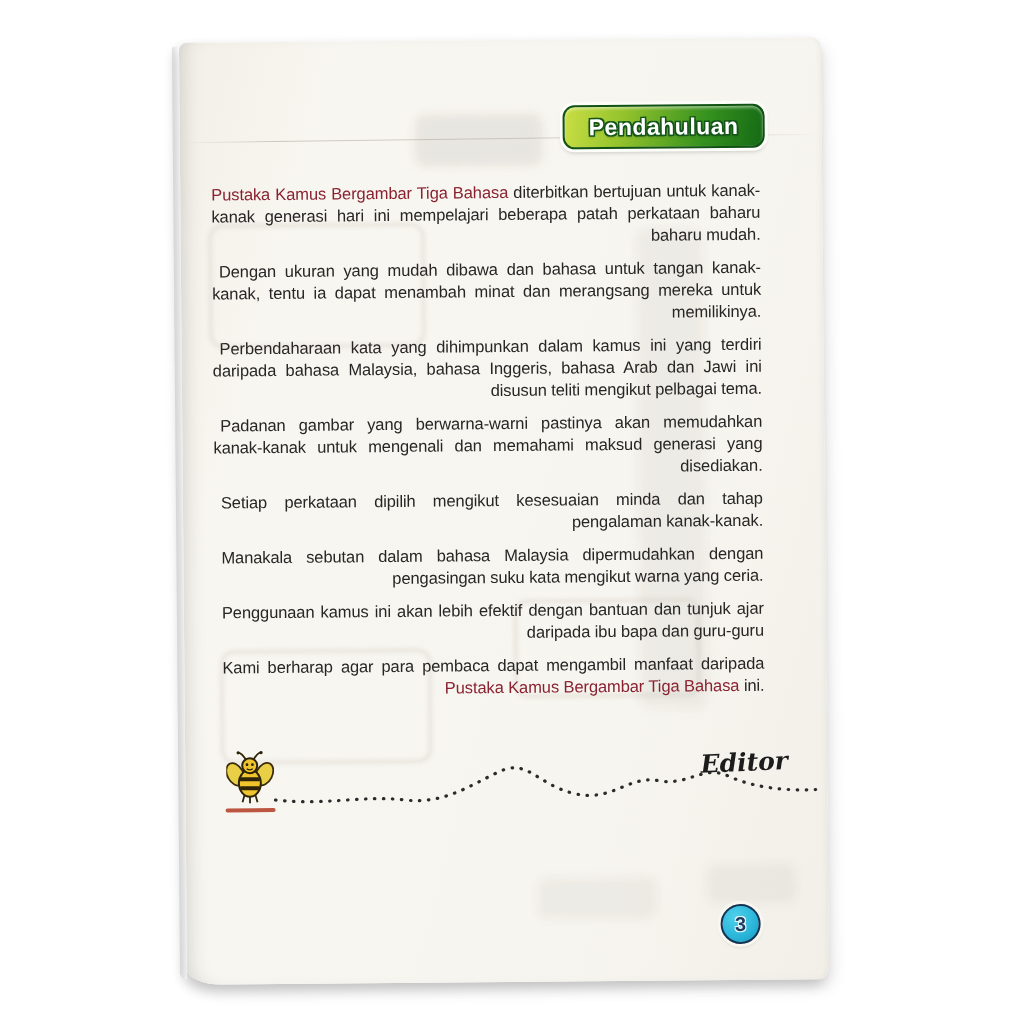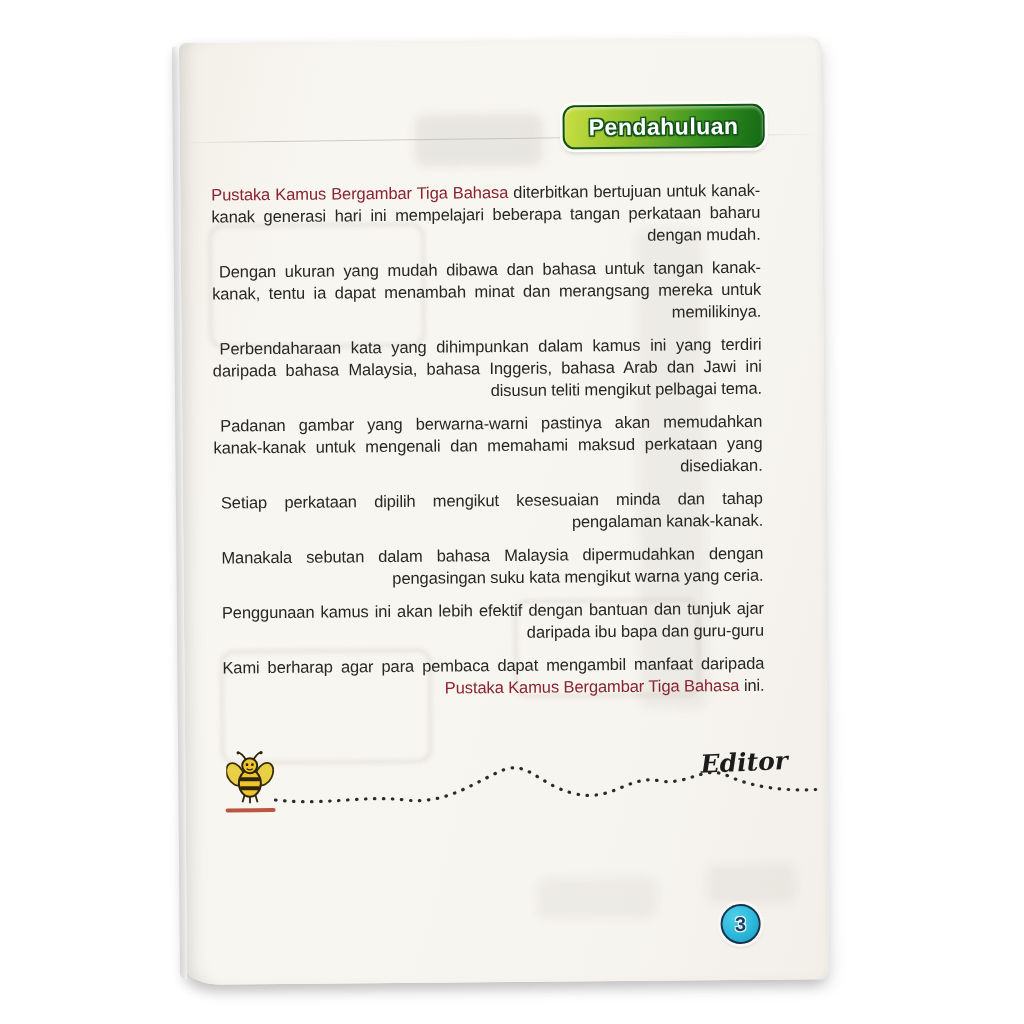--- a/index.html
+++ b/index.html
@@ -89,24 +89,24 @@
   <div class="ghost ghost-box" style="left:36px;top:608px;width:205px;height:108px;"></div>
   <div class="ghost ghost-box" style="left:330px;top:560px;width:180px;height:92px;"></div>
   <div class="ghost ghost-fill" style="left:350px;top:838px;width:120px;height:42px;"></div>
   <div class="ghost ghost-fill" style="left:520px;top:826px;width:90px;height:40px;"></div>
 
   <div class="badge">
     <span>Pendahuluan</span>
   </div>
 
   <div class="text-block">
-    <p class="para first"><span class="brand">Pustaka Kamus Bergambar Tiga Bahasa</span><span> diterbitkan bertujuan untuk kanak-kanak generasi hari ini mempelajari beberapa tangan perkataan baharu dengan mudah.</span></p>
+    <p class="para first"><span class="brand">Pustaka Kamus Bergambar Tiga Bahasa</span><span> diterbitkan bertujuan untuk kanak-kanak generasi hari ini mempelajari beberapa patah perkataan baharu baharu mudah.</span></p>
     <p class="para"><span>Dengan ukuran yang mudah dibawa dan bahasa untuk tangan kanak-kanak, tentu ia dapat menambah minat dan merangsang mereka untuk memilikinya.</span></p>
     <p class="para"><span>Perbendaharaan kata yang dihimpunkan dalam kamus ini yang terdiri daripada bahasa Malaysia, bahasa Inggeris, bahasa Arab dan Jawi ini disusun teliti mengikut pelbagai tema.</span></p>
-    <p class="para"><span>Padanan gambar yang berwarna-warni pastinya akan memudahkan kanak-kanak untuk mengenali dan memahami maksud perkataan yang disediakan.</span></p>
+    <p class="para"><span>Padanan gambar yang berwarna-warni pastinya akan memudahkan kanak-kanak untuk mengenali dan memahami maksud generasi yang disediakan.</span></p>
     <p class="para"><span>Setiap perkataan dipilih mengikut kesesuaian minda dan tahap pengalaman kanak-kanak.</span></p>
     <p class="para"><span>Manakala sebutan dalam bahasa Malaysia dipermudahkan dengan pengasingan suku kata mengikut warna yang ceria.</span></p>
     <p class="para"><span>Penggunaan kamus ini akan lebih efektif dengan bantuan dan tunjuk ajar daripada ibu bapa dan guru-guru</span></p>
     <p class="para"><span>Kami berharap agar para pembaca dapat mengambil manfaat daripada </span><span class="brand">Pustaka Kamus Bergambar Tiga Bahasa</span><span> ini.</span></p>
   </div>
 
   <svg class="bee" viewBox="0 0 48 56">
 
     <path d="M20 10 Q16 3 12 2" stroke="#2e2408" stroke-width="1.8" fill="none"></path>
     <path d="M27 10 Q31 3 35 2" stroke="#2e2408" stroke-width="1.8" fill="none"></path>

